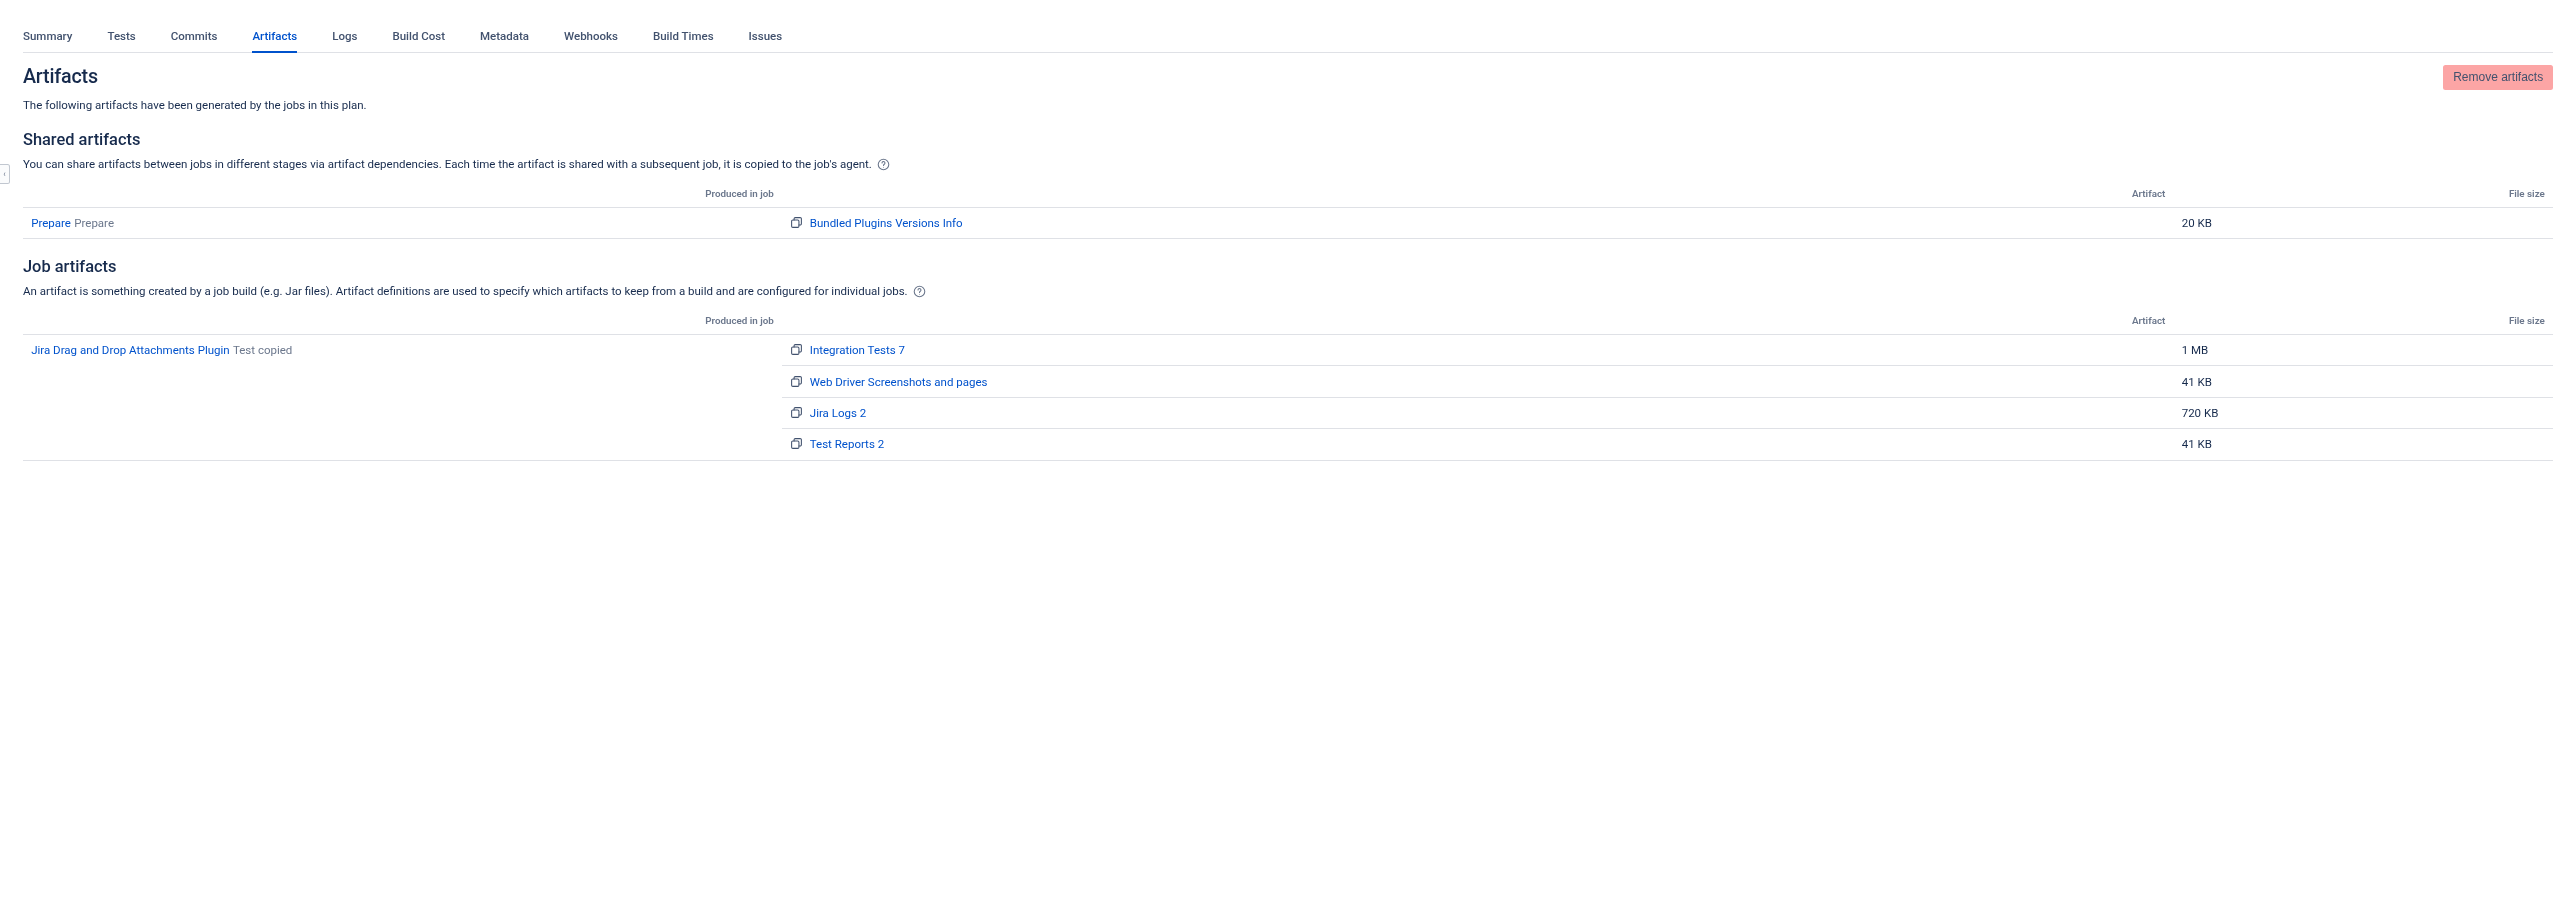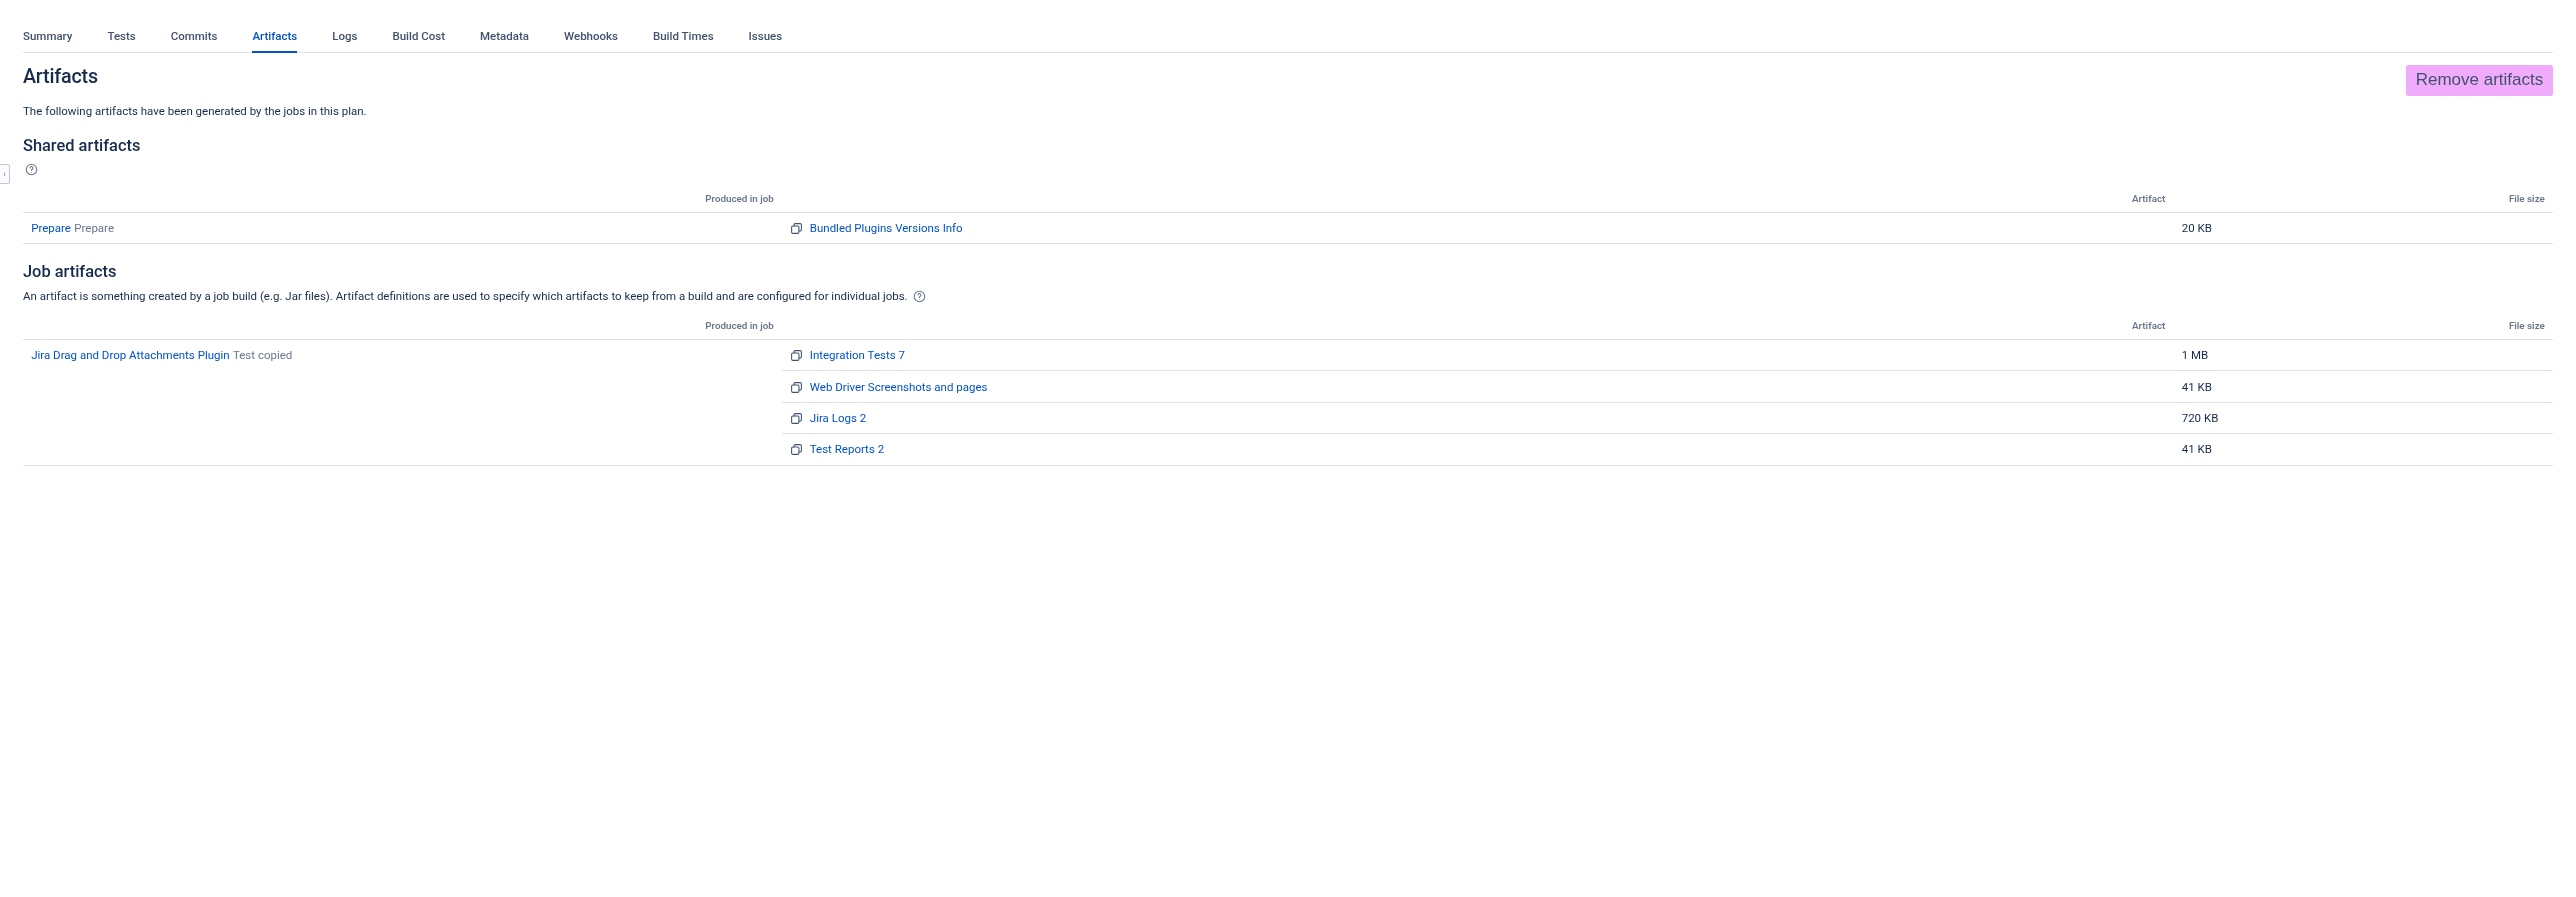--- a/index.html
+++ b/index.html
@@ -2,34 +2,34 @@
 <html style="font-size:13px"><head>
 <meta charset="utf-8">
 <style>
 *{box-sizing:border-box;margin:0;padding:0}
 body{font-family:-apple-system,BlinkMacSystemFont,"Segoe UI",Roboto,Helvetica,Arial,sans-serif;color:#172B4D;background:#fff;font-size:11.5px;padding:0 23px 33px 23px}
 .tabs{display:flex;gap:35px;border-bottom:0.8px solid #DFE1E6;padding-top:23px}
 .tab{padding:4.9px 0 8.2px 0;font-size:11.5px;font-weight:500;color:#42526E;cursor:pointer;border-bottom:2.5px solid transparent;position:relative;top:0.8px}
 .tab.active{color:#0052CC;border-bottom-color:#0052CC;font-weight:500}
 .header-row{display:flex;align-items:flex-start;justify-content:space-between;margin-top:11.5px}
 h1.page-title{font-size:19.7px;font-weight:500;color:#172B4D;letter-spacing:-0.01em}
-.remove-btn{background:#f0abfc;border:none;border-radius:2.5px;color:#42526E;padding:5.7px 9.8px;font-size:17px;cursor:pointer}
+.remove-btn{background:#fca5a5;border:none;border-radius:2.5px;color:#42526E;padding:5.7px 9.8px;font-size:12px;cursor:pointer}
 .subtext{margin-top:8.2px;font-size:11.5px;color:#172B4D}
 h2.section-title{font-size:16.4px;font-weight:500;margin-top:18px;color:#172B4D}
 .section-desc{margin-top:8.2px;font-size:11.5px;color:#172B4D;display:flex;align-items:center;flex-wrap:wrap;gap:3.3px}
 .help-icon{display:inline-flex;align-items:center;justify-content:center;width:13px;height:13px;color:#6B778C;margin-left:1.6px}
 table.art{width:100%;border-collapse:collapse;margin-top:8.2px}
 table.art th{text-align:right;font-size:9.8px;font-weight:600;color:#6B778C;padding:8.2px 8.2px;border-bottom:1.6px solid #DFE1E6}
 table.art td{padding:8.2px 8.2px;border-bottom:0.8px solid #DFE1E6;vertical-align:top;font-size:11.5px}
 .col-job{width:30%}
 .col-art{width:55%}
 .col-size{width:15%}
 a.link{color:#0052CC;text-decoration:none}
 .job-stage{color:#6B778C;margin-left:3.3px}
-.artifact-cell{display:flex;align-items:flex-end;gap:6.6px}
+.artifact-cell{display:flex;align-items:flex-start;gap:6.6px}
 .share-icon{display:inline-flex;width:13px;height:13px;color:#42526E;flex-shrink:0}
 .expander{position:fixed;left:0;top:164px;width:9.8px;height:19.7px;border:0.8px solid #C1C7D0;border-left:none;border-radius:0 2.5px 2.5px 0;background:#FAFBFC;display:flex;align-items:center;justify-content:center;color:#6B778C;cursor:pointer;font-size:8.2px}
 </style>
 </head>
 <body>
 
 <div class="expander">‹</div>
 
 <nav class="tabs" id="tabs-container">
     <div class="tab">Summary</div>
@@ -46,20 +46,21 @@
 
 <div class="header-row">
   <h1 class="page-title">Artifacts</h1>
   <button class="remove-btn">Remove artifacts</button>
 </div>
 
 <p class="subtext">The following artifacts have been generated by the jobs in this plan.</p>
 
 <h2 class="section-title">Shared artifacts</h2>
 <p class="section-desc">
+  <span>You can share artifacts between jobs in different stages via artifact dependencies. Each time the artifact is shared with a subsequent job, it is copied to the job's agent.</span>
   <span class="help-icon">
     <svg viewBox="0 0 16 16" width="13" height="13" fill="none" stroke="currentColor" stroke-width="1.3">
         <circle cx="8" cy="8" r="6.5"></circle>
         <path d="M6.2 6.2a1.8 1.8 0 113 1.3c-.6.5-1.2.8-1.2 1.7" stroke-linecap="round"></path>
         <circle cx="8" cy="11.3" r="0.6" fill="currentColor" stroke="none"></circle>
       </svg>
   </span>
 </p>
 
 <table class="art">

